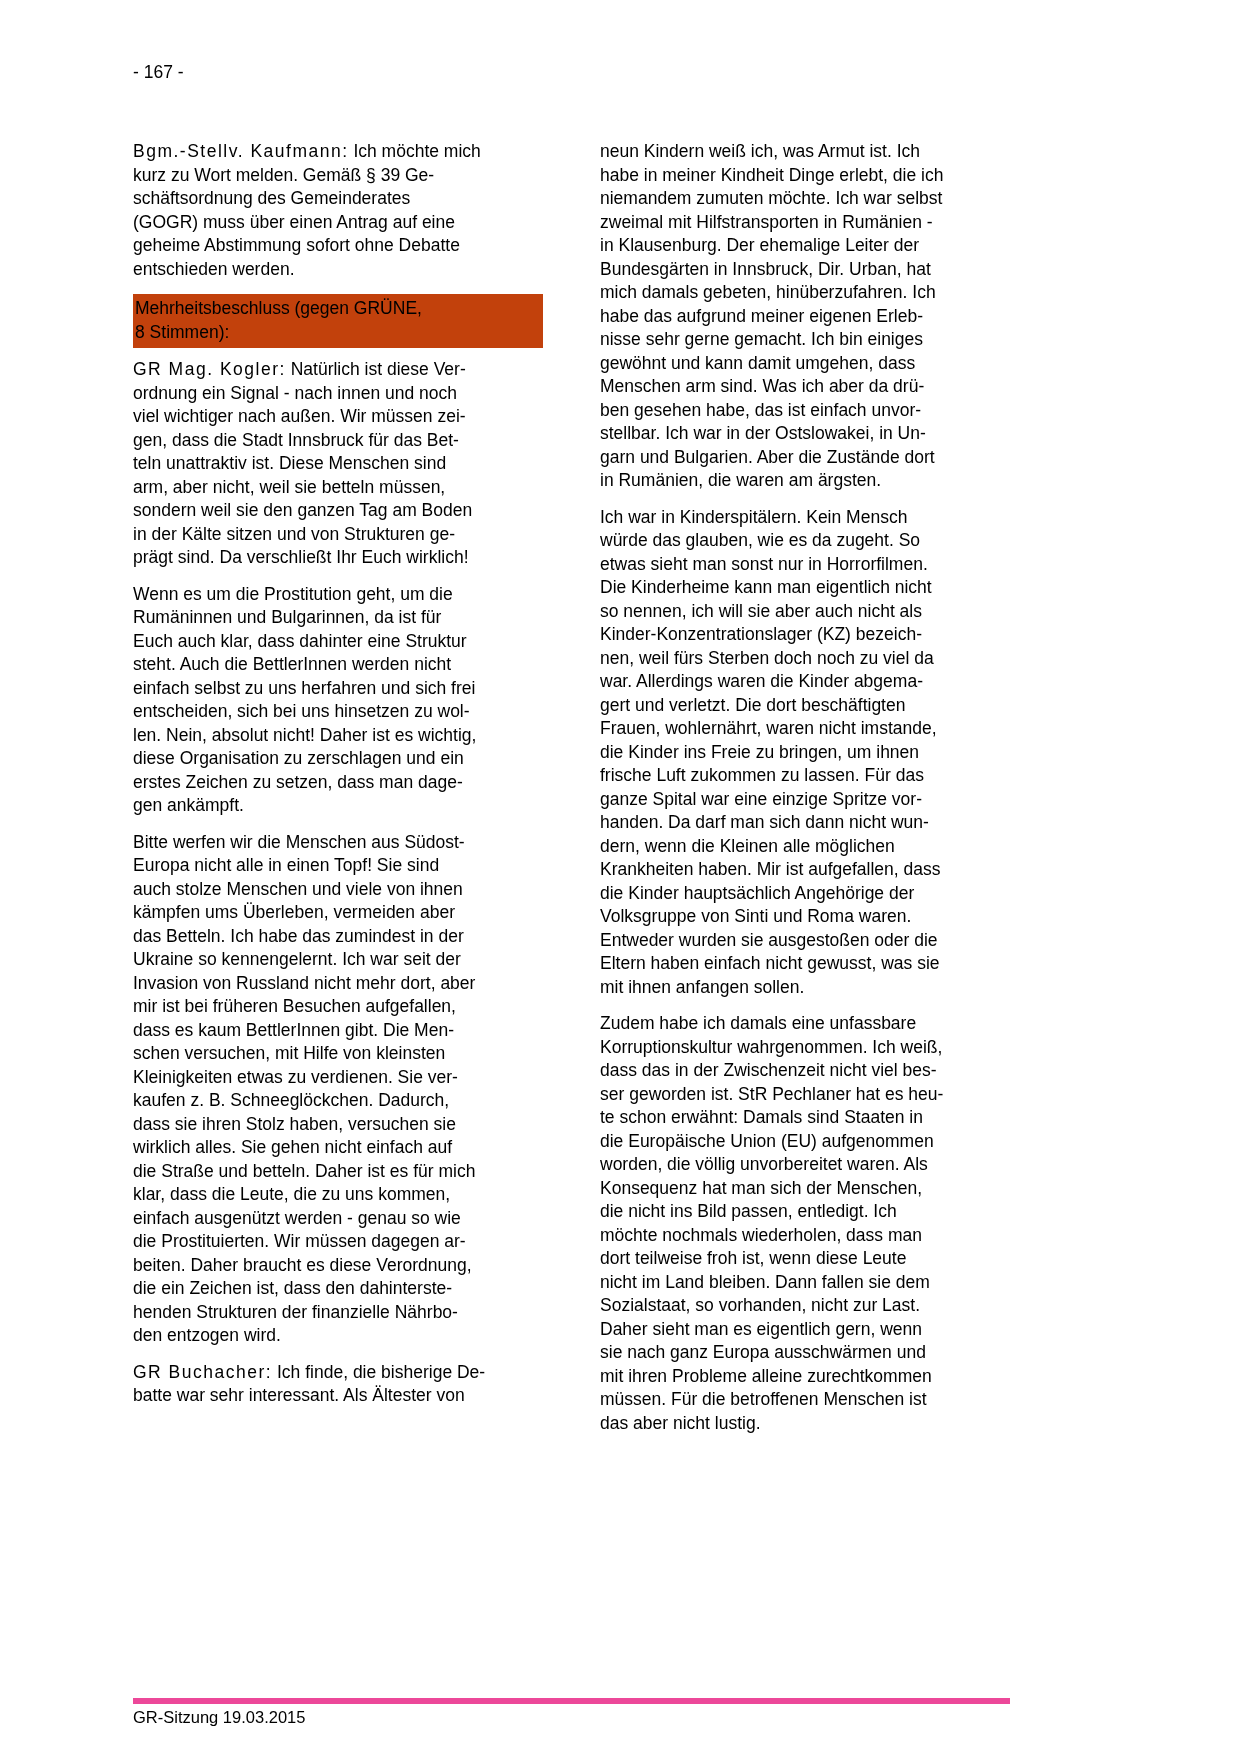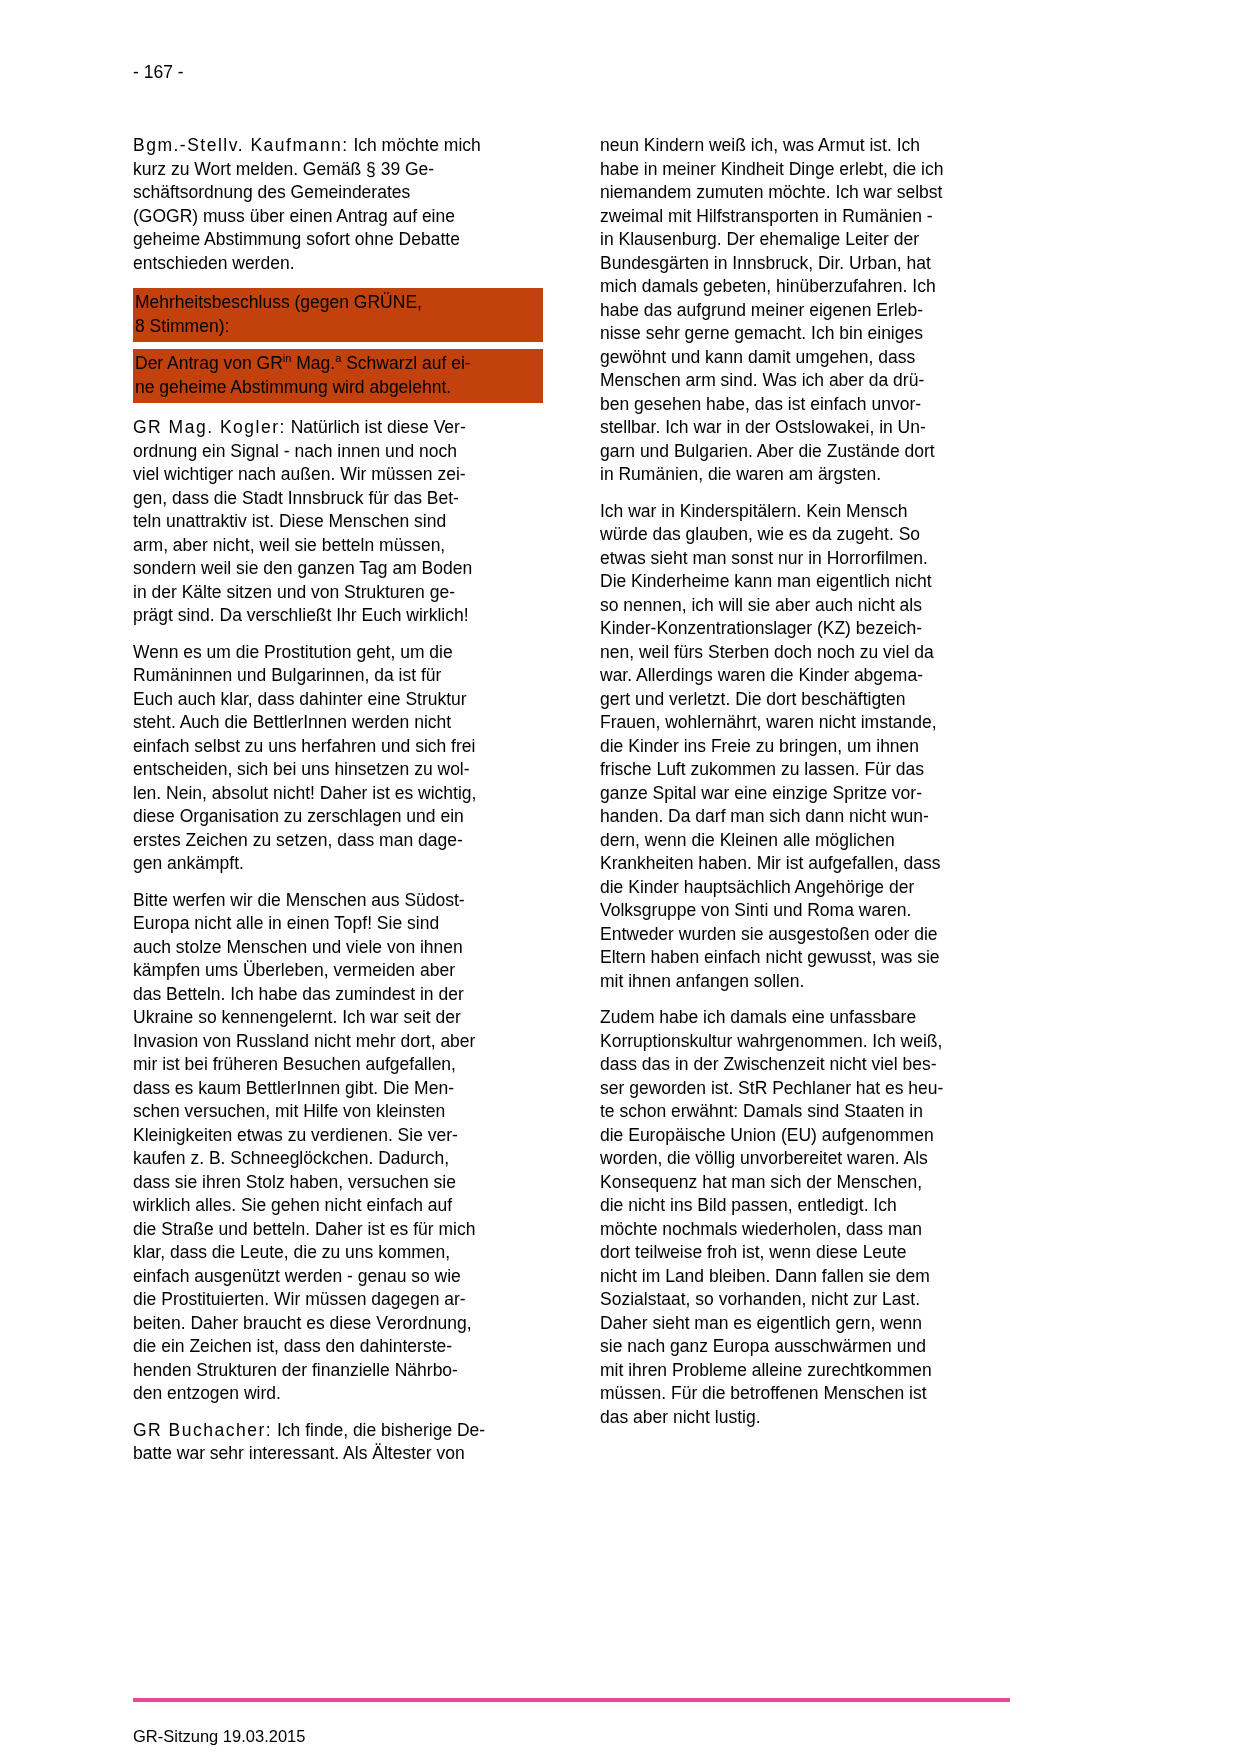--- a/index.html
+++ b/index.html
@@ -29,21 +29,21 @@
     width: 877px;
     display: flex;
     justify-content: space-between;
   }
   .col {
     width: 410px;
     font-size: 17.5px;
     line-height: 23.5px;
   }
   .para {
-    margin: 4px 0 13px 0;
+    margin: 10px 0 13px 0;
     white-space: pre-line;
   }
   .speaker {
     letter-spacing: 1.5px;
   }
   .highlight {
     background: #c2410c;
     padding: 3px 4px 4px 2px;
     margin: 0 0 0 0;
   }
@@ -59,22 +59,22 @@
   sup {
     font-size: 11px;
     line-height: 0;
     vertical-align: super;
   }
   .footer {
     position: absolute;
     top: 1698px;
     left: 133px;
     width: 877px;
-    border-top: 4px solid #ec4899;
-    padding-top: 25px;
+    border-top: 6px solid #ec4899;
+    padding-top: 4px;
     font-size: 16.5px;
   }
 </style>
 </head>
 <body>
 
 <div class="page-number">- 167 -</div>
 
 <div class="columns">
 
@@ -84,24 +84,20 @@
 schäftsordnung des Gemeinderates
 (GOGR) muss über einen Antrag auf eine
 geheime Abstimmung sofort ohne Debatte
 entschieden werden.</span></p>
 
     <div class="highlight first">
         <p class="para">Mehrheitsbeschluss (gegen GRÜNE,
 8 Stimmen):</p>
       </div>
 
-    <div class="highlight second">
-        <p class="para"><span>Der Antrag von GR</span><sup>in</sup><span> Mag.</span><sup>a</sup><span> Schwarzl auf ei-
-ne geheime Abstimmung wird abgelehnt.</span></p>
-      </div>
 
     <p class="para"><span class="speaker">GR Mag. Kogler:</span><span> Natürlich ist diese Ver-
 ordnung ein Signal - nach innen und noch
 viel wichtiger nach außen. Wir müssen zei-
 gen, dass die Stadt Innsbruck für das Bet-
 teln unattraktiv ist. Diese Menschen sind
 arm, aber nicht, weil sie betteln müssen,
 sondern weil sie den ganzen Tag am Boden
 in der Kälte sitzen und von Strukturen ge-
 prägt sind. Da verschließt Ihr Euch wirklich!</span></p>

